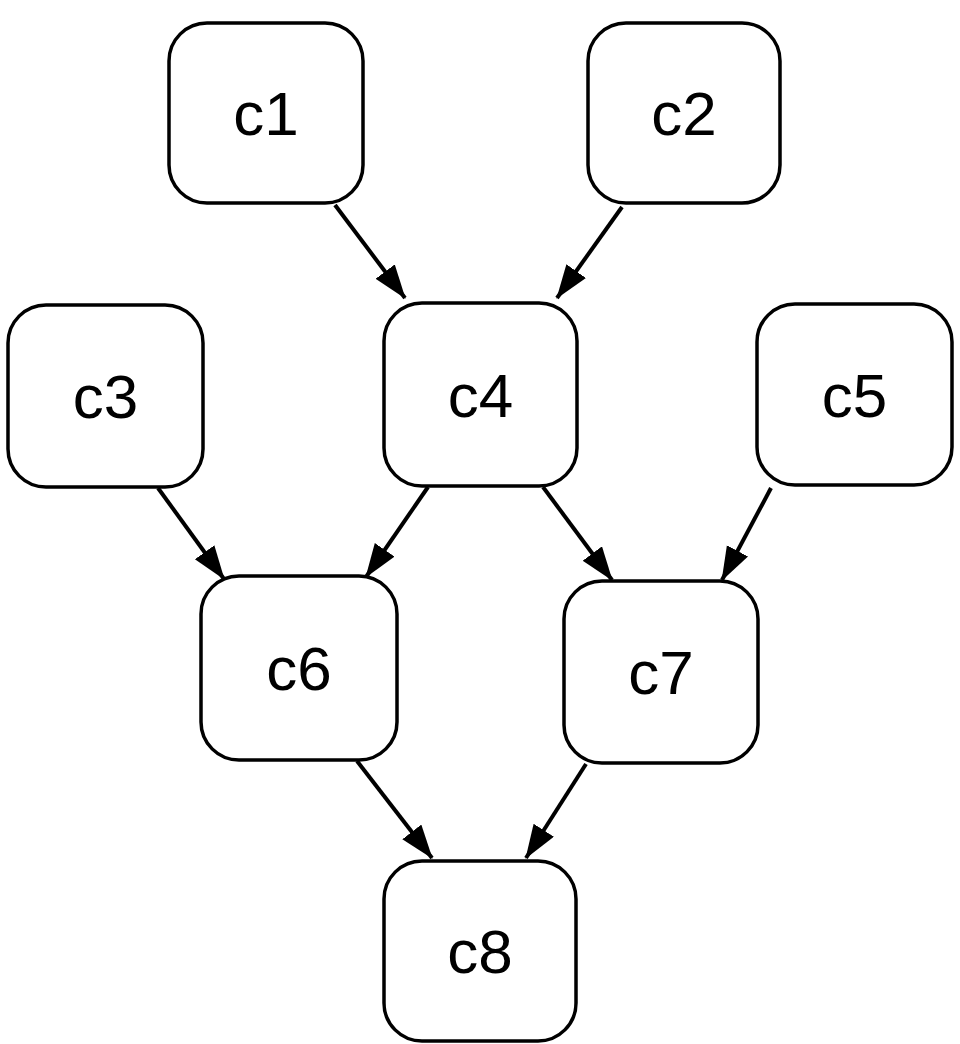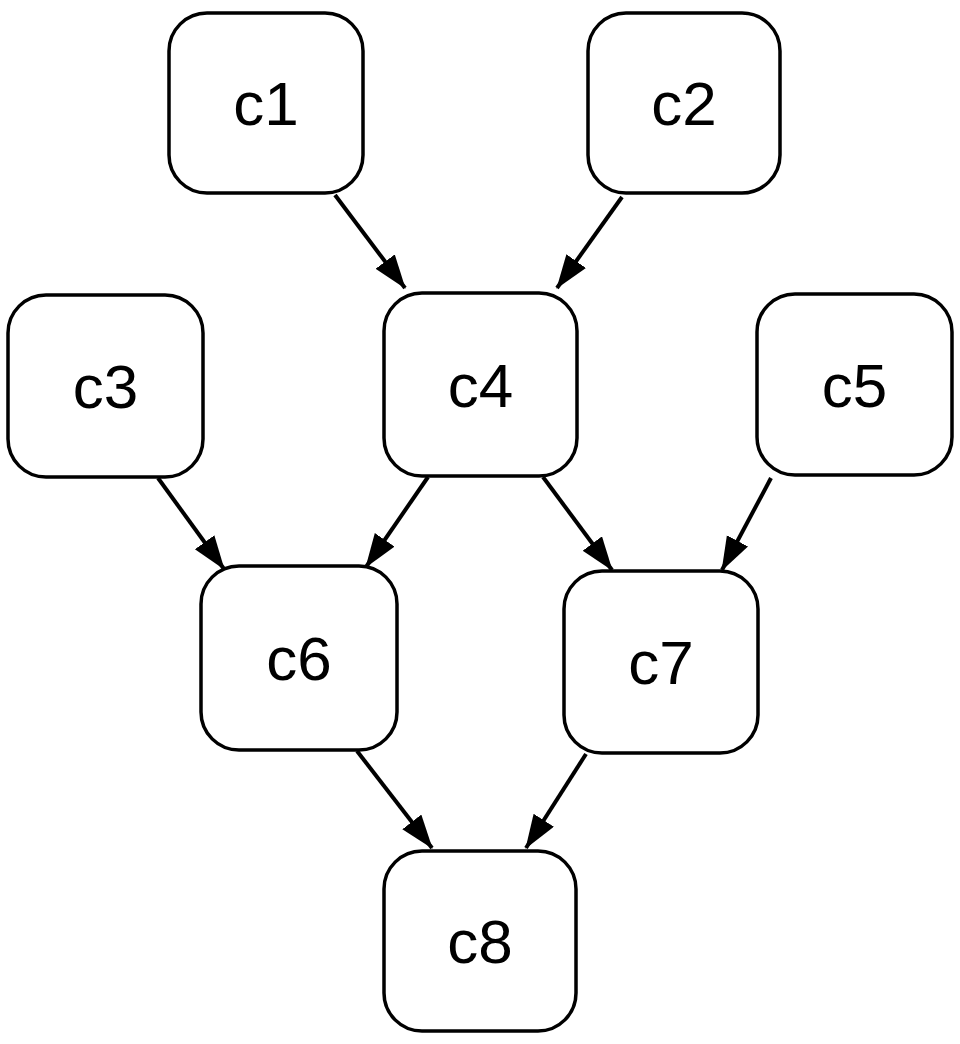--- a/index.html
+++ b/index.html
@@ -9,20 +9,21 @@
     width: 960px;
     height: 1044px;
     overflow: hidden;
     font-family: "Liberation Sans", sans-serif;
   }
   .canvas {
     position: relative;
     width: 960px;
     height: 792px;
     background: #ffffff;
+    margin-top: 10px;
   }
   svg {
     display: block;
   }
   .edge {
     stroke: #000000;
     stroke-width: 4;
     fill: none;
   }
   .node rect {

